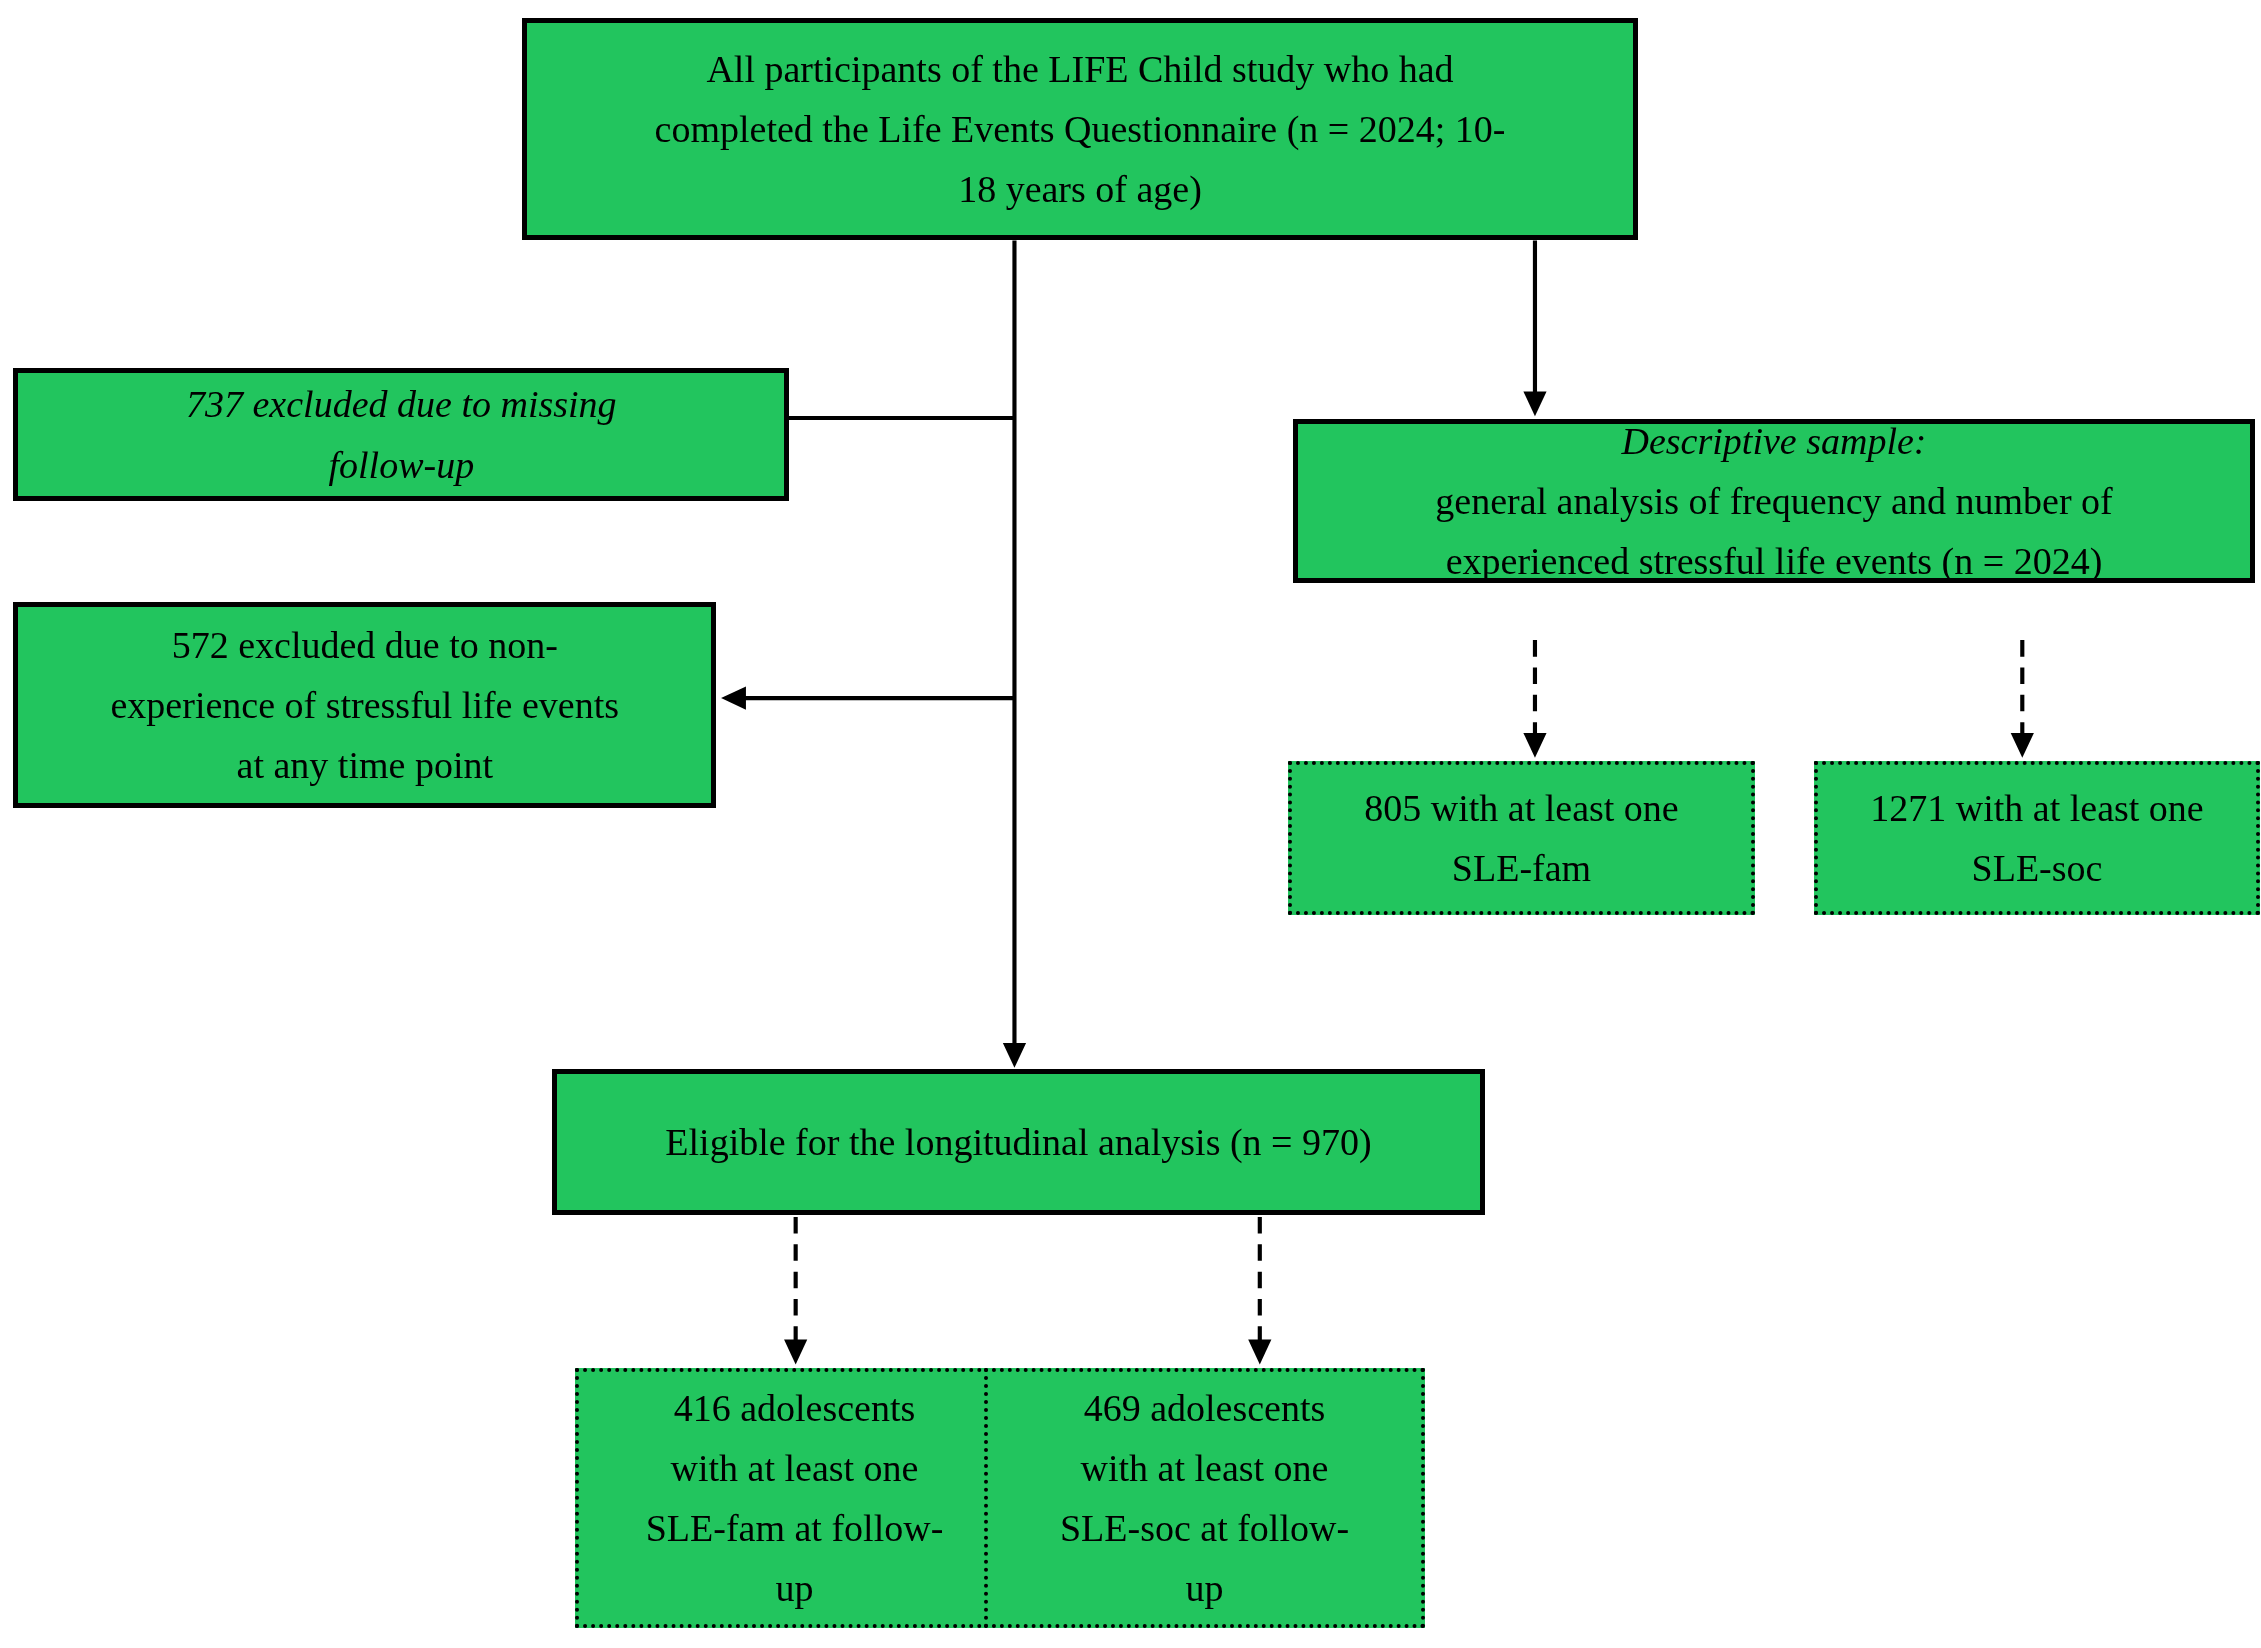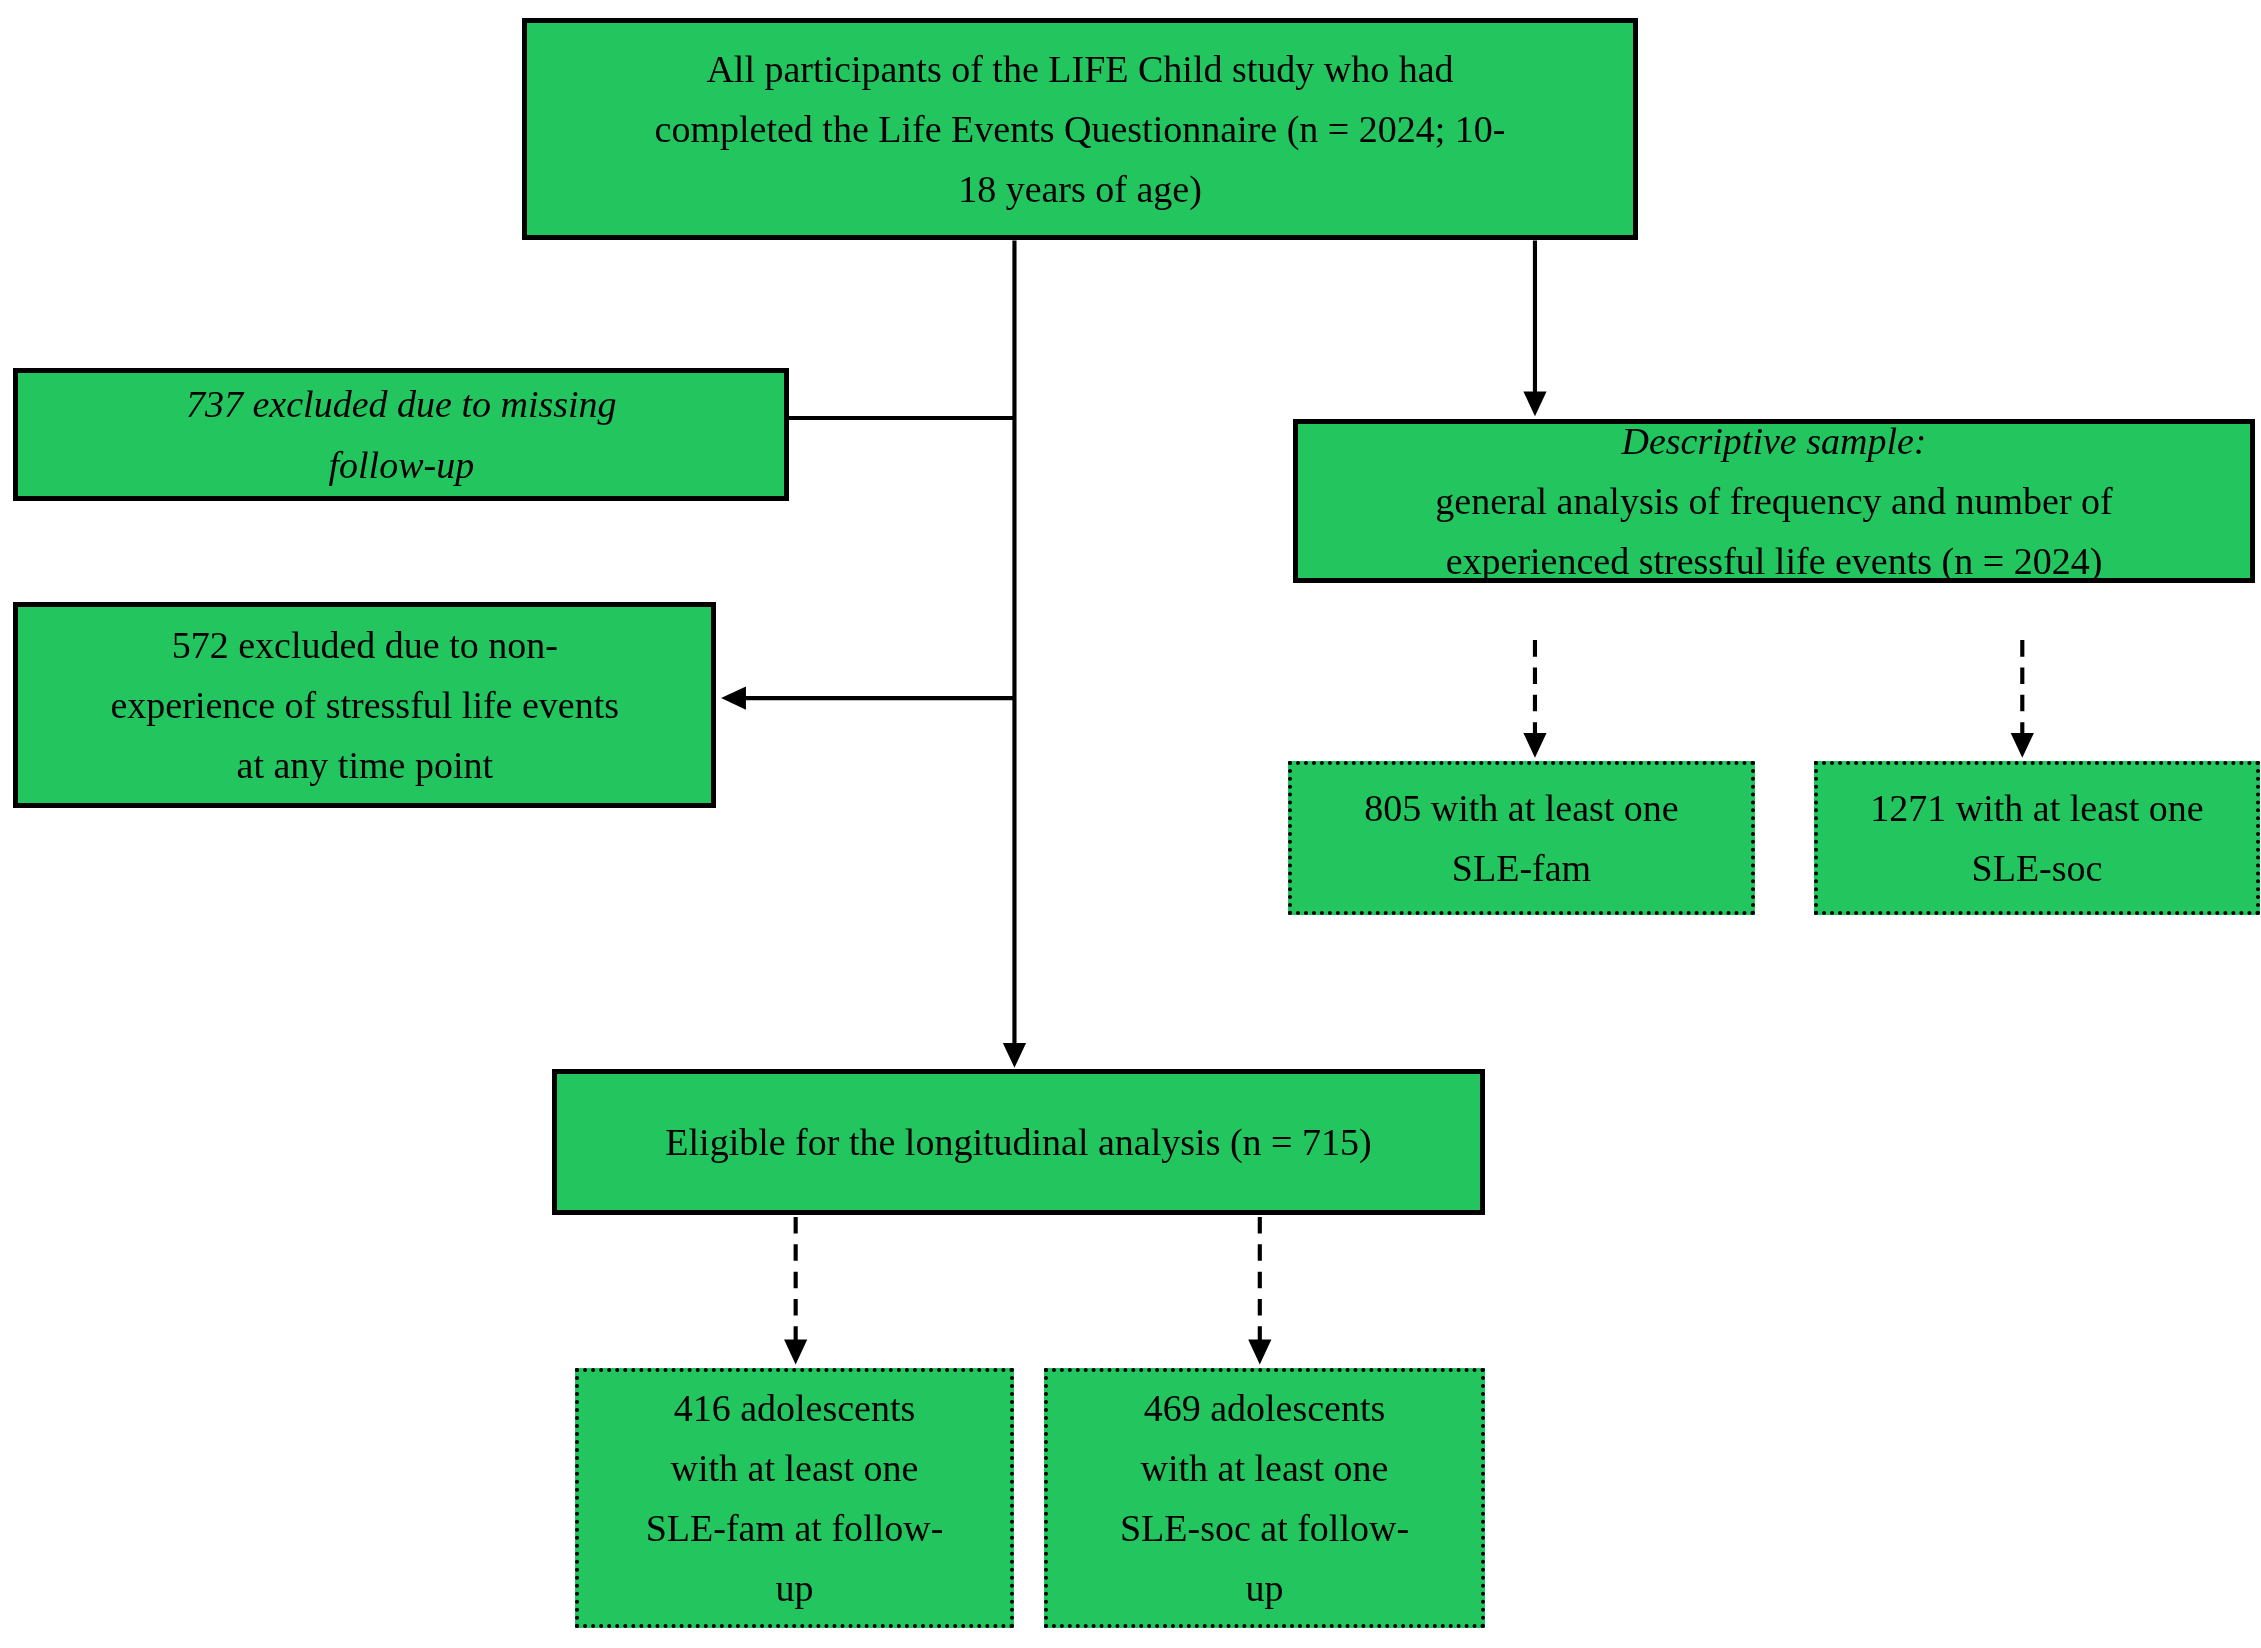--- a/index.html
+++ b/index.html
@@ -35,21 +35,21 @@
   .title{font-style:italic;white-space:pre-line;}
 
   #box-top   {left:522px;  top:18px;   width:1116px; height:222px;}
   #box-737   {left:13.3px;   top:368px;  width:776px;  height:133px;font-style:italic;}
   #box-572   {left:13.3px;   top:602px;  width:703px;  height:206px;}
   #box-desc  {left:1293px; top:419px;  width:962px; height:164px;}
   #box-805   {left:1288px; top:761px;  width:467px;  height:154px;}
   #box-1271  {left:1814px; top:761px;  width:446px;  height:154px;}
   #box-long  {left:552px;  top:1069px; width:933px; height:146px;}
   #box-416   {left:575px;  top:1368px; width:439px;  height:260px;}
-  #box-469   {left:1044px; top:1368px; width:441px;  height:260px;}
+  #box-469   {left:984px; top:1368px; width:441px;  height:260px;}
 
   .conn{stroke:#000000;stroke-width:5;fill:none;}
   .dash{stroke-dasharray:20 13;}
   .head{fill:#000000;stroke:none;}
 </style>
 </head>
 <body>
 
 <div class="canvas">
 
@@ -107,21 +107,21 @@
     <div class="txt">805 with at least one
 SLE-fam</div>
   </div>
 
   <div class="box dotted" id="box-1271">
     <div class="txt">1271 with at least one
 SLE-soc</div>
   </div>
 
   <div class="box solid" id="box-long">
-    <div class="txt">Eligible for the longitudinal analysis (n = 715)</div>
+    <div class="txt">Eligible for the longitudinal analysis (n = 970)</div>
   </div>
 
   <div class="box dotted" id="box-416">
     <div class="txt">416 adolescents
 with at least one
 SLE-fam at follow-
 up</div>
   </div>
 
   <div class="box dotted" id="box-469">

